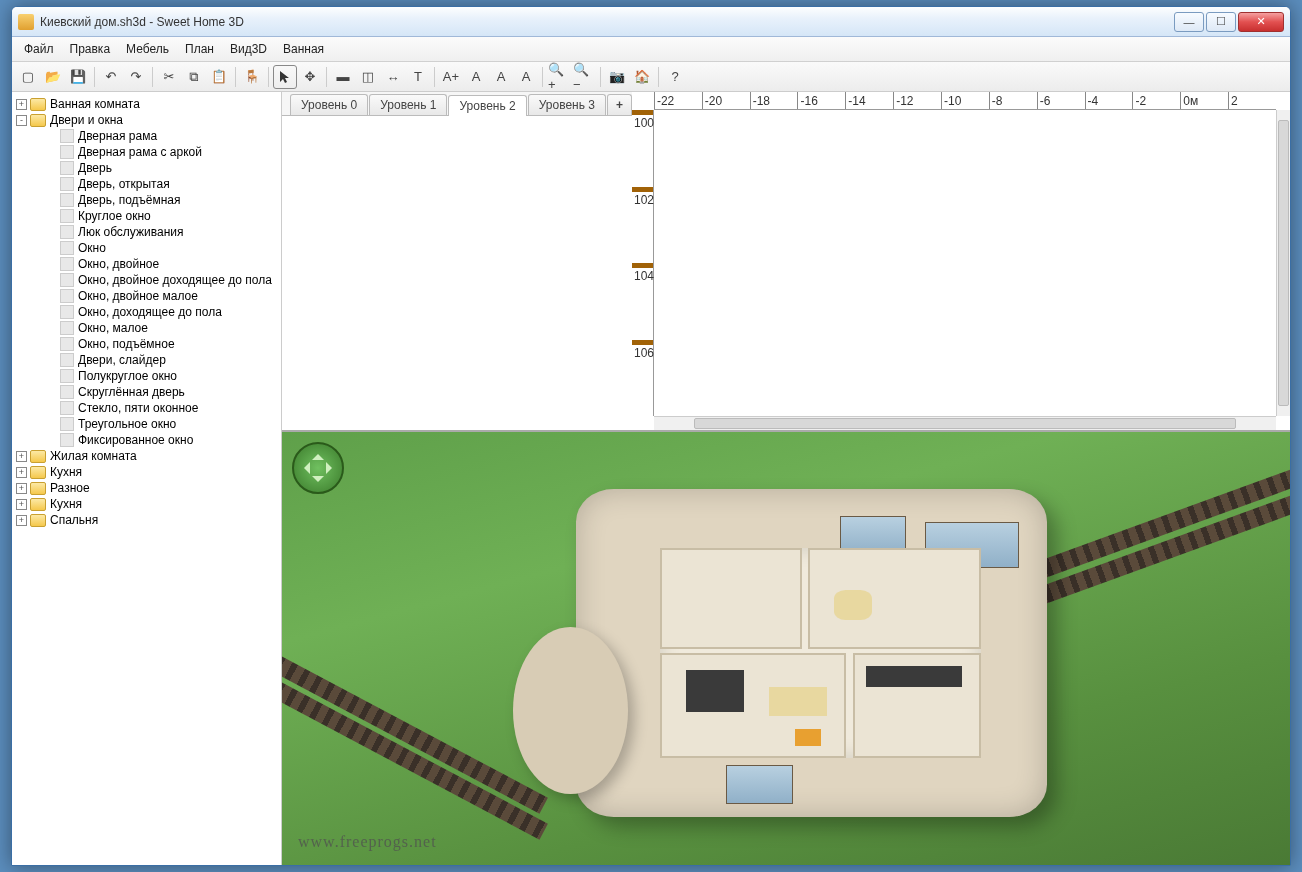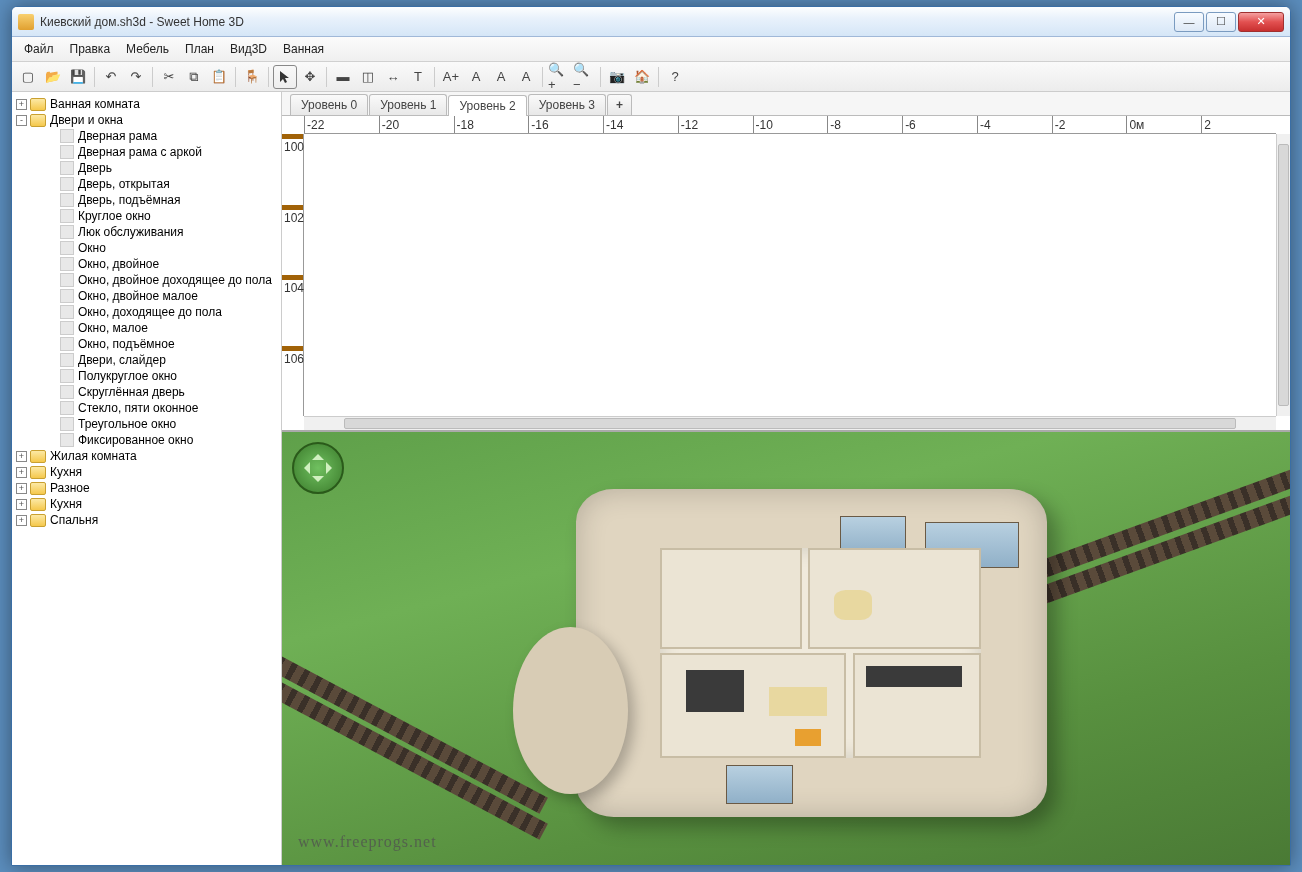--- a/index.html
+++ b/index.html
@@ -25,21 +25,21 @@
 
 .sidebar { width: 270px; background: #fff; border-right: 1px solid #ccc; overflow-y: auto; padding: 4px 2px; }
 .ti { display: flex; align-items: center; padding: 1px 2px; white-space: nowrap; cursor: pointer; }
 .tt { width: 11px; height: 11px; border: 1px solid #888; display: inline-flex; align-items: center; justify-content: center; font-size: 9px; line-height: 1; margin-right: 3px; color: #555; background: #fff; }
 .tfolder { width: 16px; height: 13px; background: linear-gradient(#fce9a5, #f5c84c); border: 1px solid #c9a030; border-radius: 2px; margin-right: 4px; }
 .ticon { width: 14px; height: 14px; background: #e8e8e8; border: 1px solid #ccc; margin-right: 4px; }
 .l0 { padding-left: 2px; }
 .l2 { padding-left: 46px; }
 
 .main { flex: 1; display: flex; flex-direction: column; overflow: hidden; }
-.planpane { height: 340px; display: flex; flex-direction: column; border-bottom: 2px solid #aaa; background: #fff; }
+.planpane { height: 340px; display: flex; flex-direction: row; border-bottom: 2px solid #aaa; background: #fff; }
 .tabs { height: 24px; display: flex; align-items: flex-end; padding-left: 8px; background: #f6f6f6; border-bottom: 1px solid #bbb; gap: 1px; }
 .tab { padding: 3px 10px; border: 1px solid #bbb; border-bottom: none; background: linear-gradient(#fafafa, #e8e8e8); border-radius: 3px 3px 0 0; cursor: pointer; color: #444; }
 .tab.active { background: #fff; font-weight: 500; position: relative; top: 1px; }
 .tab.add { padding: 3px 8px; font-weight: bold; }
 
 .planview { flex: 1; position: relative; overflow: hidden; }
 .ruler-h { position: absolute; left: 22px; right: 14px; top: 0; height: 18px; background: #fff; border-bottom: 1px solid #999; display: flex; font-size: 10px; color: #333; }
 .ruler-h .tick { flex: 1; border-left: 1px solid #888; padding-left: 2px; padding-top: 2px; }
 .ruler-v { position: absolute; left: 0; top: 18px; bottom: 14px; width: 22px; background: #fff; border-right: 1px solid #999; display: flex; flex-direction: column; font-size: 10px; color: #333; }
 .ruler-v .tick { flex: 1; border-top: 5px solid #a16207; padding-left: 2px; padding-top: 1px; }

